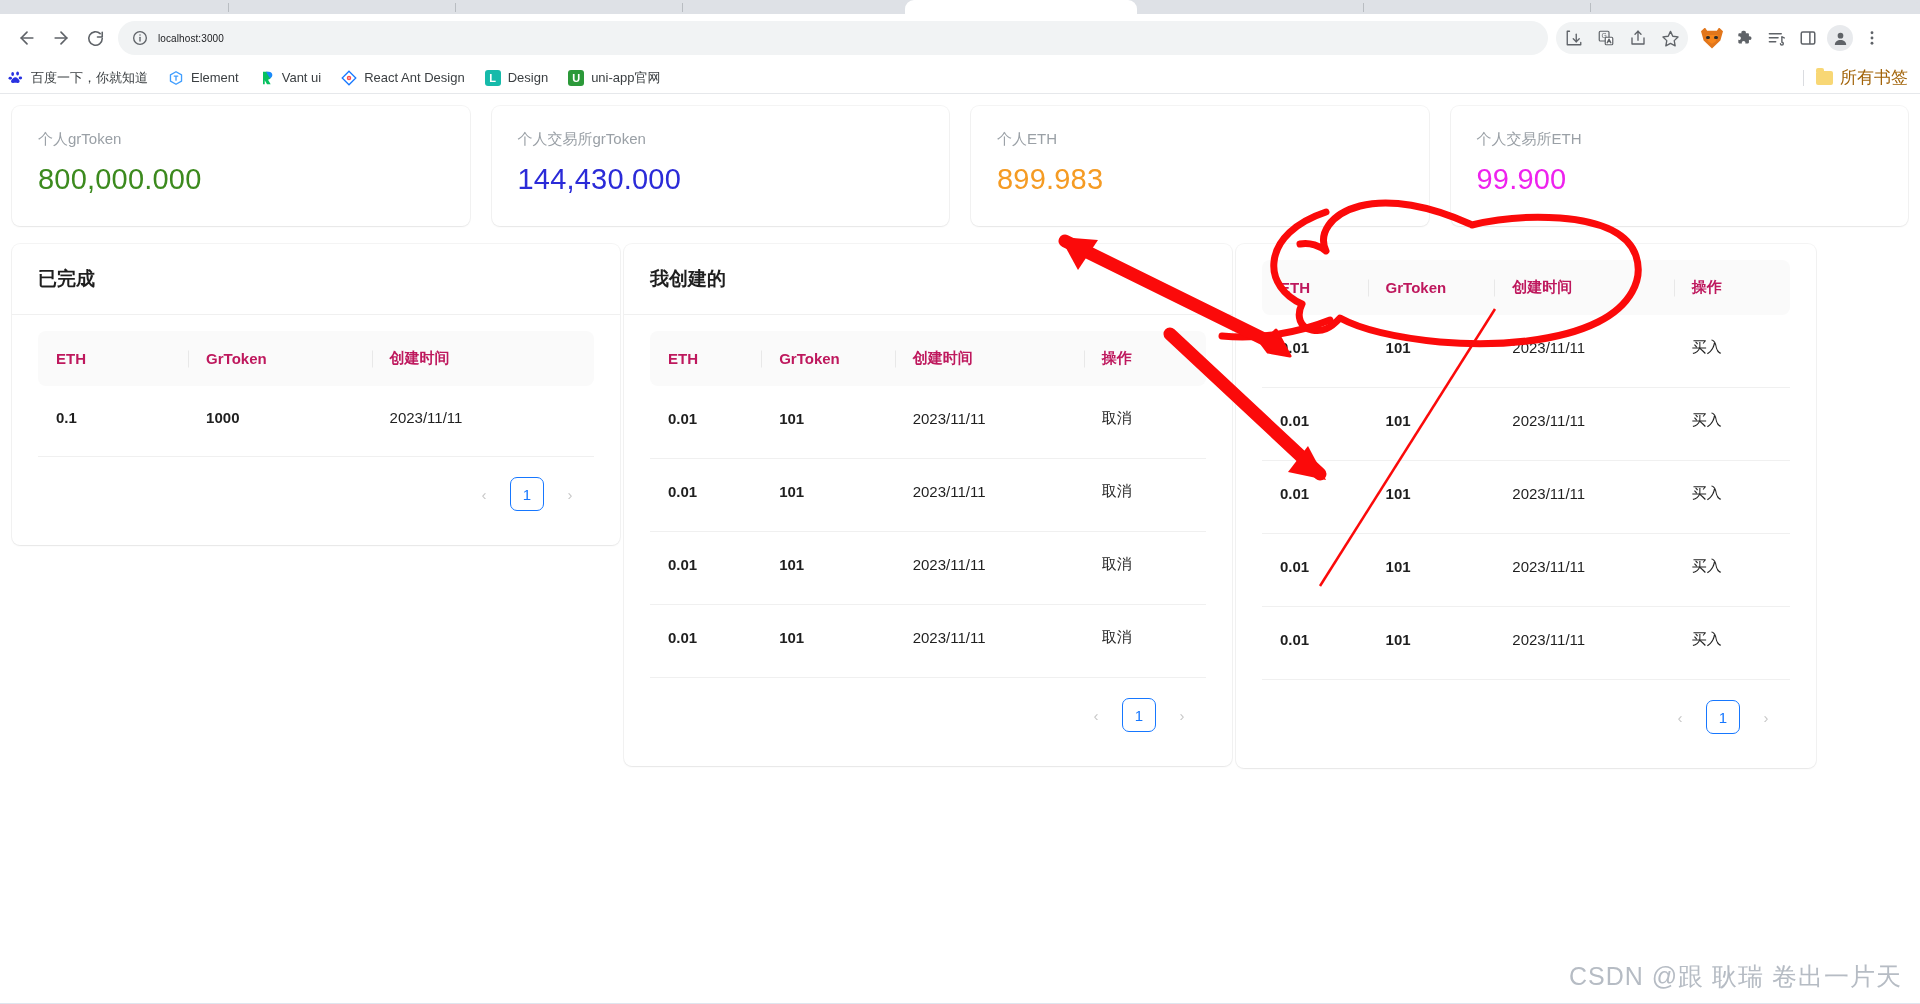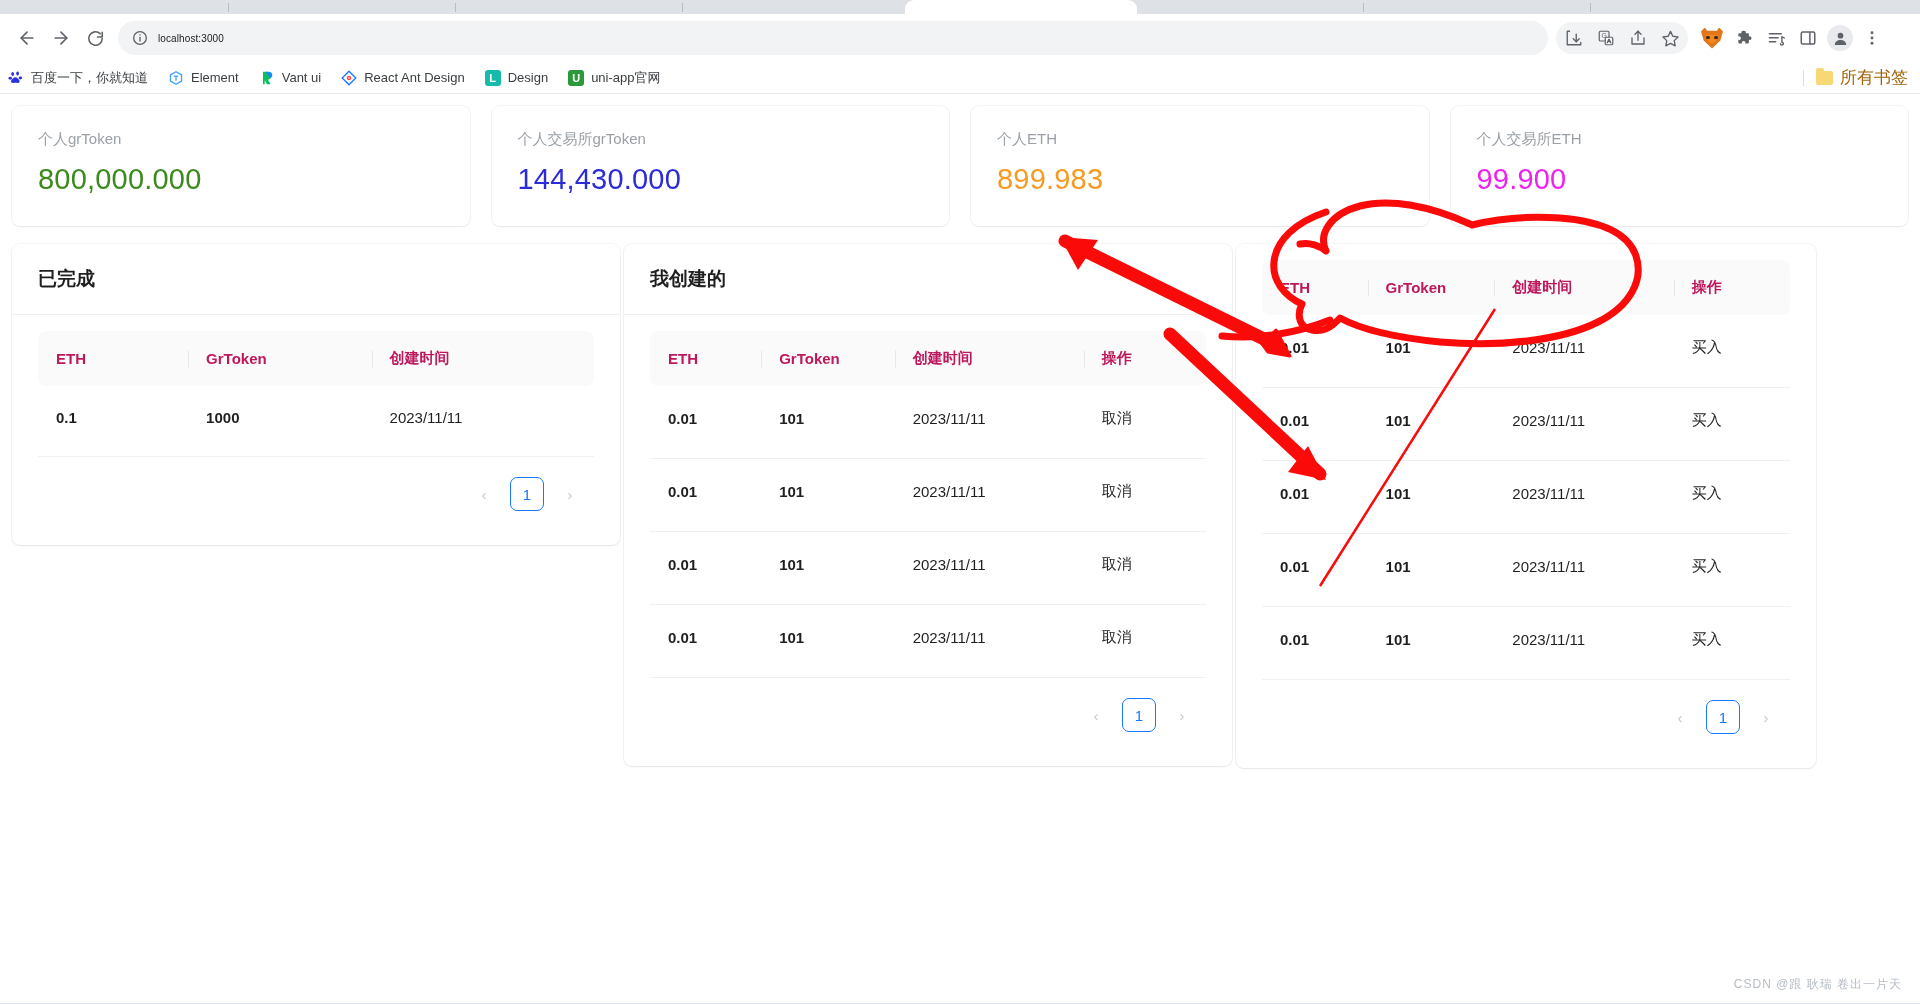--- a/index.html
+++ b/index.html
@@ -258,21 +258,21 @@
   .annot {
     position: absolute; left: 0; top: 0;
     width: 1920px; height: 909px;
     pointer-events: none;
   }
 
   .watermark {
     position: absolute;
     right: 18px;
     bottom: 10px;
-    font-size: 12px;
+    font-size: 25px;
     color: #b6bcc4;
     letter-spacing: 1px;
     white-space: nowrap;
   }
 
   
   .taskbar {
     height: 29px;
     background: linear-gradient(180deg, #e9eef6 0%, #ccdaee 100%);
     border-top: 1px solid #dfe5ee;

